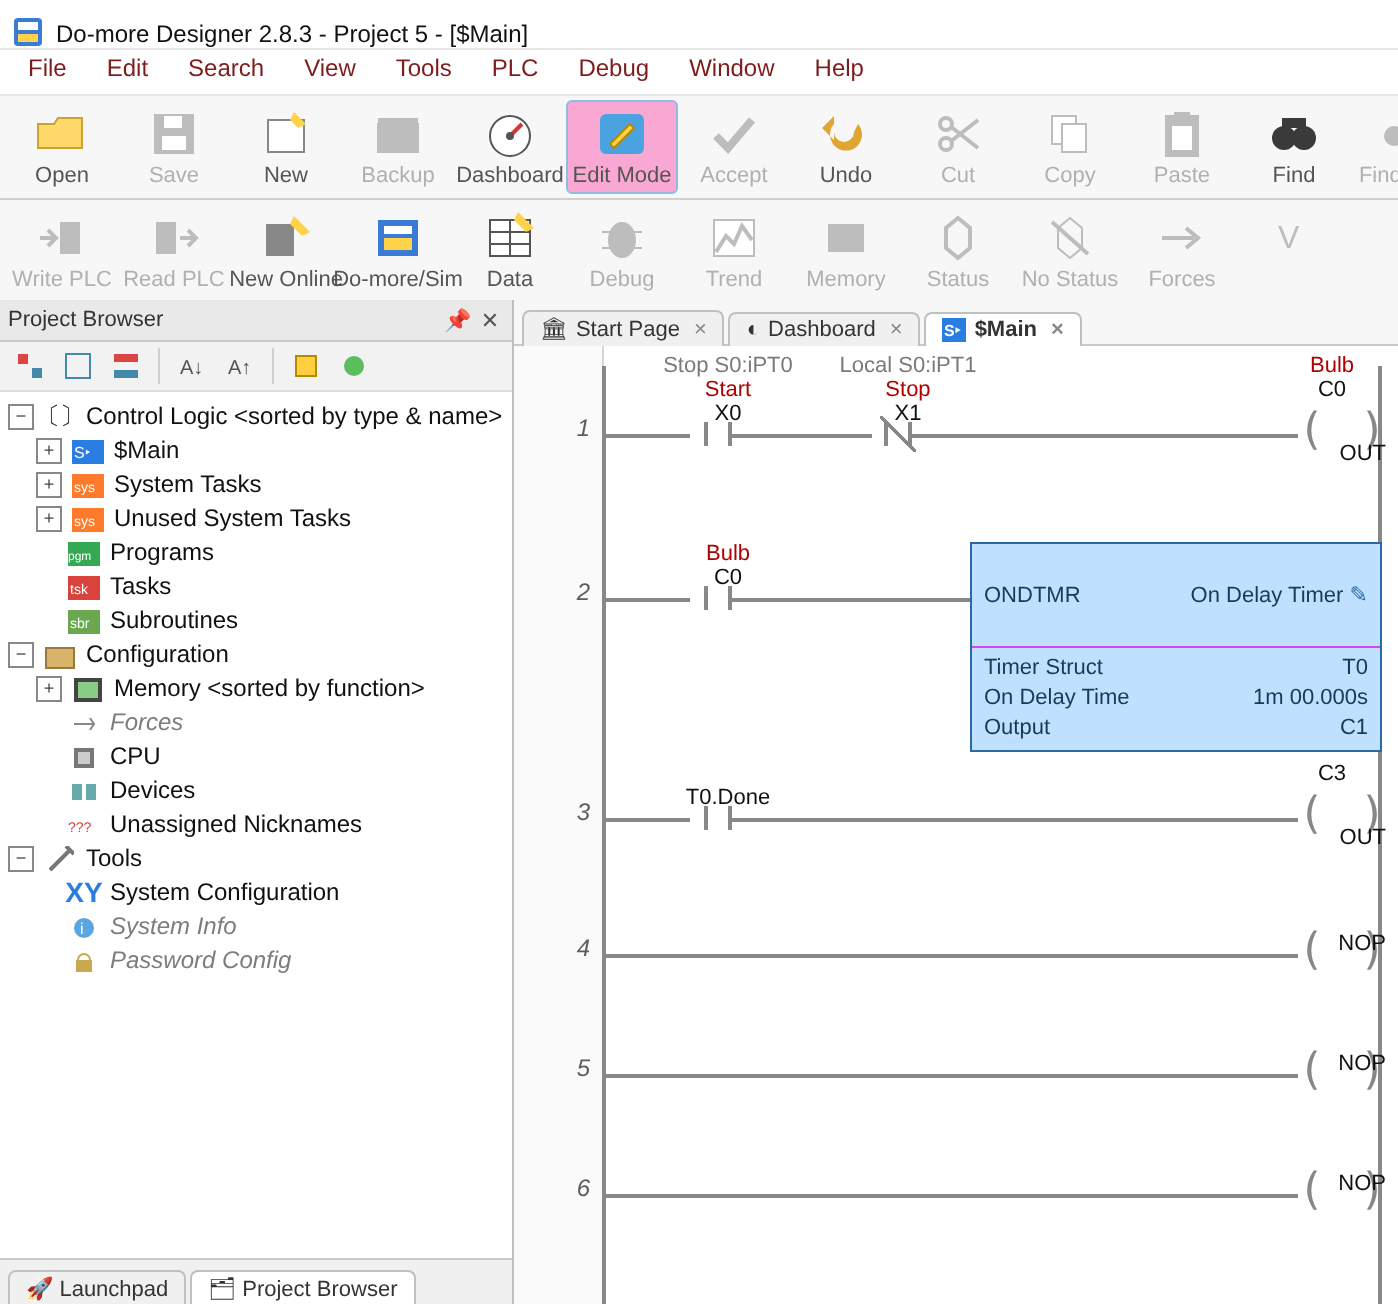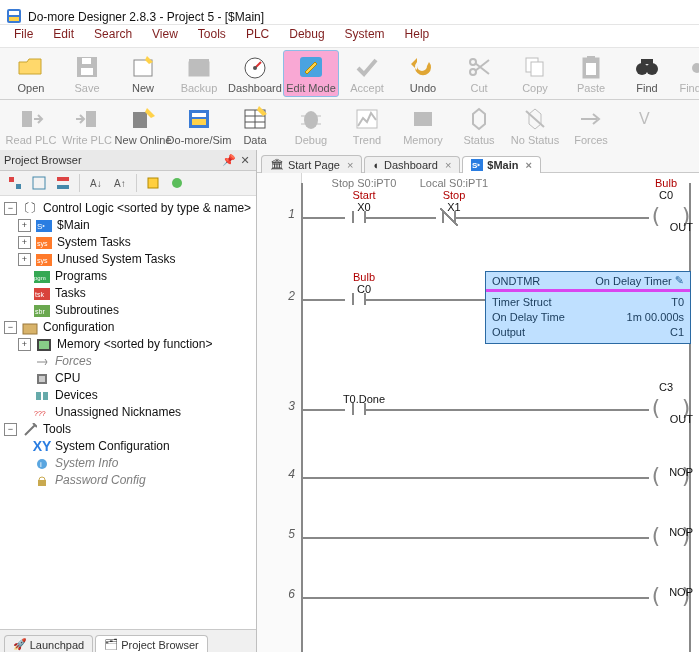--- a/index.html
+++ b/index.html
@@ -69,21 +69,21 @@
   .el-label .line2{color:#b00000}
   .el-label .line3{color:#111}
   
   .coil{position:absolute;top:22px;width:44px;height:26px}
   .coil .paren{position:absolute;top:0;font-size:22px;color:#888;font-family:Consolas,monospace}
   .coil .paren.l{left:0}
   .coil .paren.r{right:0}
   .coil .ctext{position:absolute;left:0;right:0;top:3px;text-align:right;font-size:11px;color:#111}
   
   .instr-box{position:absolute;border:1px solid #2b6aa3;background:#bfe0ff;font-size:11px;color:#183a5a}
-  .instr-box .hdr{display:flex;justify-content:space-between;align-items:center;padding:2px 6px;border-bottom:3px solid #d946ef}
+  .instr-box .hdr{display:flex;justify-content:space-between;align-items:center;padding:19px 6px;border-bottom:1px solid #d946ef}
   .instr-box .hdr .wrench{color:#2b6aa3}
   .instr-box .body{padding:3px 6px}
   .instr-box .row{display:flex;justify-content:space-between;gap:14px;line-height:15px}
   
   svg{display:block}
 </style>
 </head>
 <body>
 
 <div class="titlebar">
@@ -98,21 +98,21 @@
 </div>
 
 <div class="menubar">
   <span class="menu-item">File</span>
   <span class="menu-item">Edit</span>
   <span class="menu-item">Search</span>
   <span class="menu-item">View</span>
   <span class="menu-item">Tools</span>
   <span class="menu-item">PLC</span>
   <span class="menu-item">Debug</span>
-  <span class="menu-item">System</span>
+  <span class="menu-item">Window</span>
   <span class="menu-item">Help</span>
 </div>
 
 <div class="toolbar-strip" id="tb1">
     <div class="tool-group">
       <div class="tool-btn">
         <span class="ico">
           <svg width="28" height="26">
             <path d="M2,8 L10,8 L12,5 L24,5 L24,20 L2,20 Z" fill="#ffd86b" stroke="#c9a430"></path>
           </svg>
@@ -232,34 +232,34 @@
         <span class="lbl">Find Next</span>
       </div>
     </div>
   </div>
 
 <div class="toolbar-strip" id="tb2">
     <div class="tool-group">
       <div class="tool-btn disabled">
         <span class="ico">
           <svg width="28" height="26">
+            <rect x="13" y="5" width="10" height="16" fill="#bdbdbd"></rect>
+            <path d="M3,13 L11,13 M7,9 L11,13 L7,17" stroke="#bdbdbd" stroke-width="2" fill="none"></path>
+          </svg>
+        </span>
+        <span class="lbl">Write PLC</span>
+      </div>
+      <div class="tool-btn disabled">
+        <span class="ico">
+          <svg width="28" height="26">
             <rect x="5" y="5" width="10" height="16" fill="#bdbdbd"></rect>
             <path d="M17,13 L25,13 M21,9 L25,13 L21,17" stroke="#bdbdbd" stroke-width="2" fill="none"></path>
           </svg>
         </span>
         <span class="lbl">Read PLC</span>
-      </div>
-      <div class="tool-btn disabled">
-        <span class="ico">
-          <svg width="28" height="26">
-            <rect x="13" y="5" width="10" height="16" fill="#bdbdbd"></rect>
-            <path d="M3,13 L11,13 M7,9 L11,13 L7,17" stroke="#bdbdbd" stroke-width="2" fill="none"></path>
-          </svg>
-        </span>
-        <span class="lbl">Write PLC</span>
       </div>
       <div class="tool-btn">
         <span class="ico">
           <svg width="28" height="26">
             <rect x="4" y="6" width="14" height="16" fill="#888"></rect>
             <polygon points="18,2 26,10 22,12 16,6" fill="#ffd24a"></polygon>
           </svg>
         </span>
         <span class="lbl">New Online</span>
       </div>

